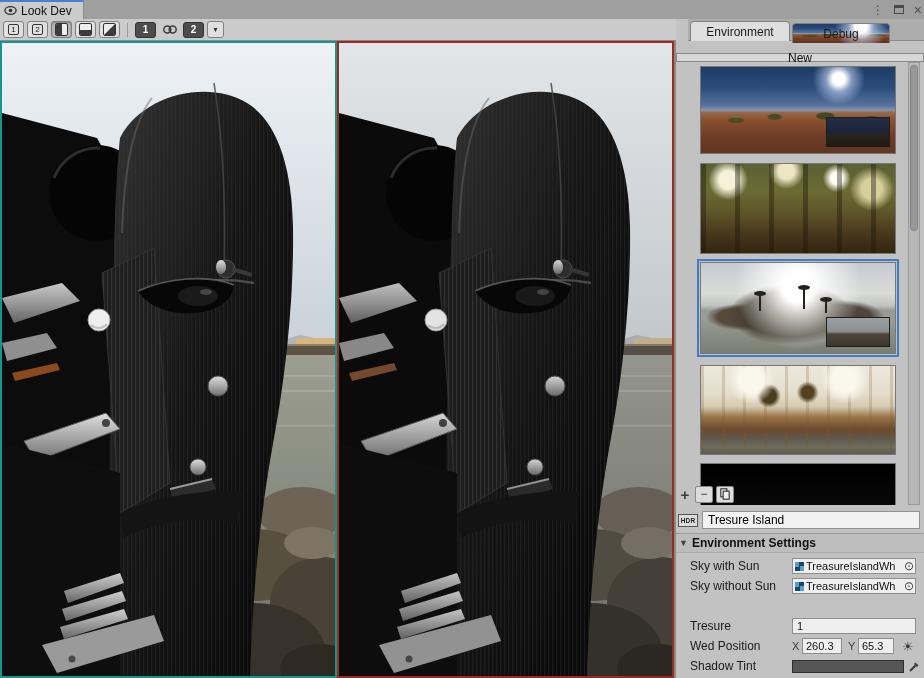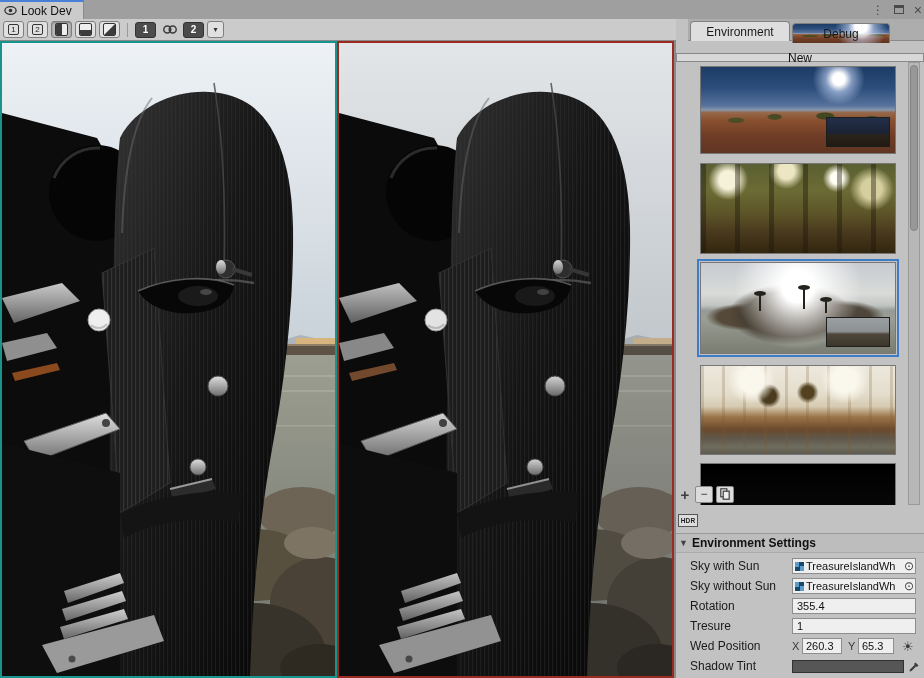--- a/index.html
+++ b/index.html
@@ -451,20 +451,21 @@
     <div class="lt-btn">
       <svg width="10" height="12" viewBox="0 0 10 12">
         <rect x="0.8" y="0.8" width="6" height="8" fill="#efefef" stroke="#3c3c3c" stroke-width="1.2"></rect>
         <rect x="3.2" y="3.2" width="6" height="8" fill="#efefef" stroke="#3c3c3c" stroke-width="1.2"></rect>
       </svg>
     </div>
   </div>
 
   <div class="hdr-row">
     <span class="hdr-badge">HDR</span>
+    <div class="hdr-field">Tresure Island</div>
   </div>
 
   <div class="settings">
     <div class="set-header">
       <span class="fold">▼</span>
       <span>Environment Settings</span>
     </div>
 
     <div class="set-row" style="top:23px;">
       <span class="row-label">Sky with Sun</span>
@@ -477,24 +478,20 @@
 
     <div class="set-row" style="top:43px;">
       <span class="row-label">Sky without Sun</span>
       <div class="obj-field">
         <span class="tex-ico"></span>
         <span class="obj-text">TreasureIslandWh</span>
         <span class="picker">⊙</span>
       </div>
     </div>
 
-    <div class="set-row" style="top:63px;">
-      <span class="row-label">Rotation</span>
-      <div class="num-field">355.4</div>
-    </div>
 
     <div class="set-row" style="top:83px;">
       <span class="row-label">Tresure</span>
       <div class="num-field">1</div>
     </div>
 
     <div class="set-row" style="top:103px;">
       <span class="row-label">Wed Position</span>
       <span class="axis-label" style="position:absolute;left:116px;">X</span>
       <div class="mini-field" style="position:absolute;left:126px;width:40px;">260.3</div>

